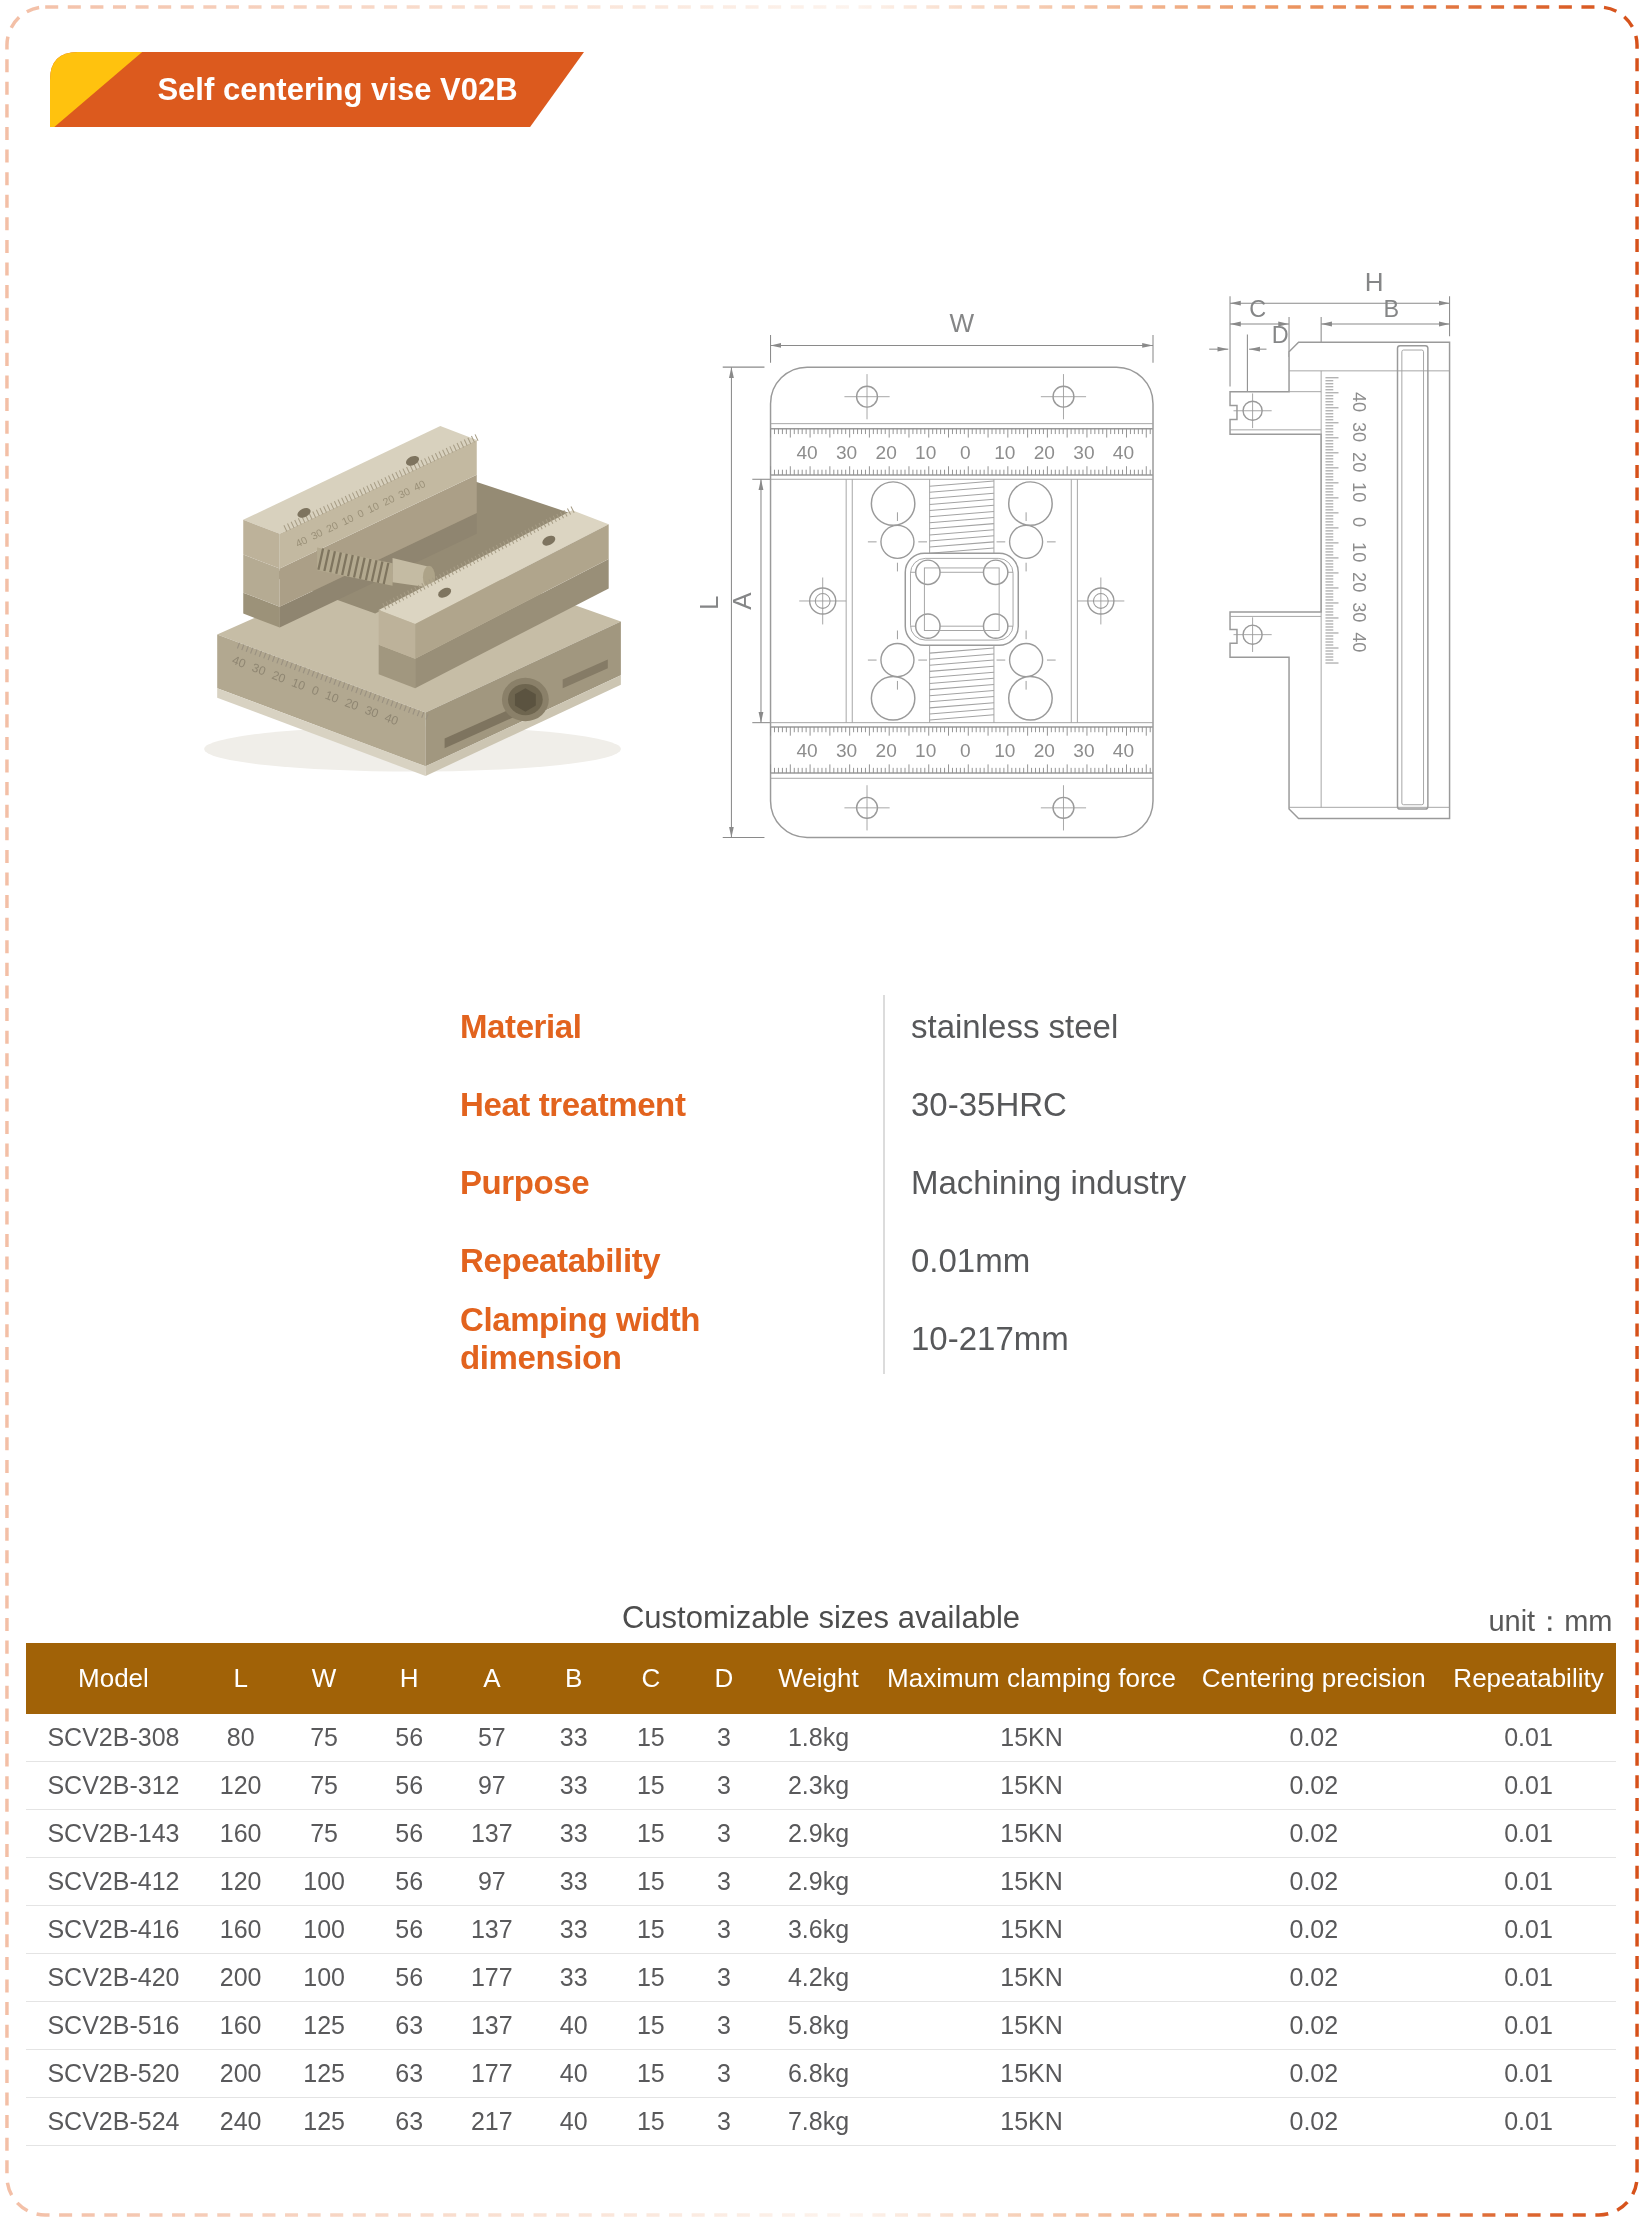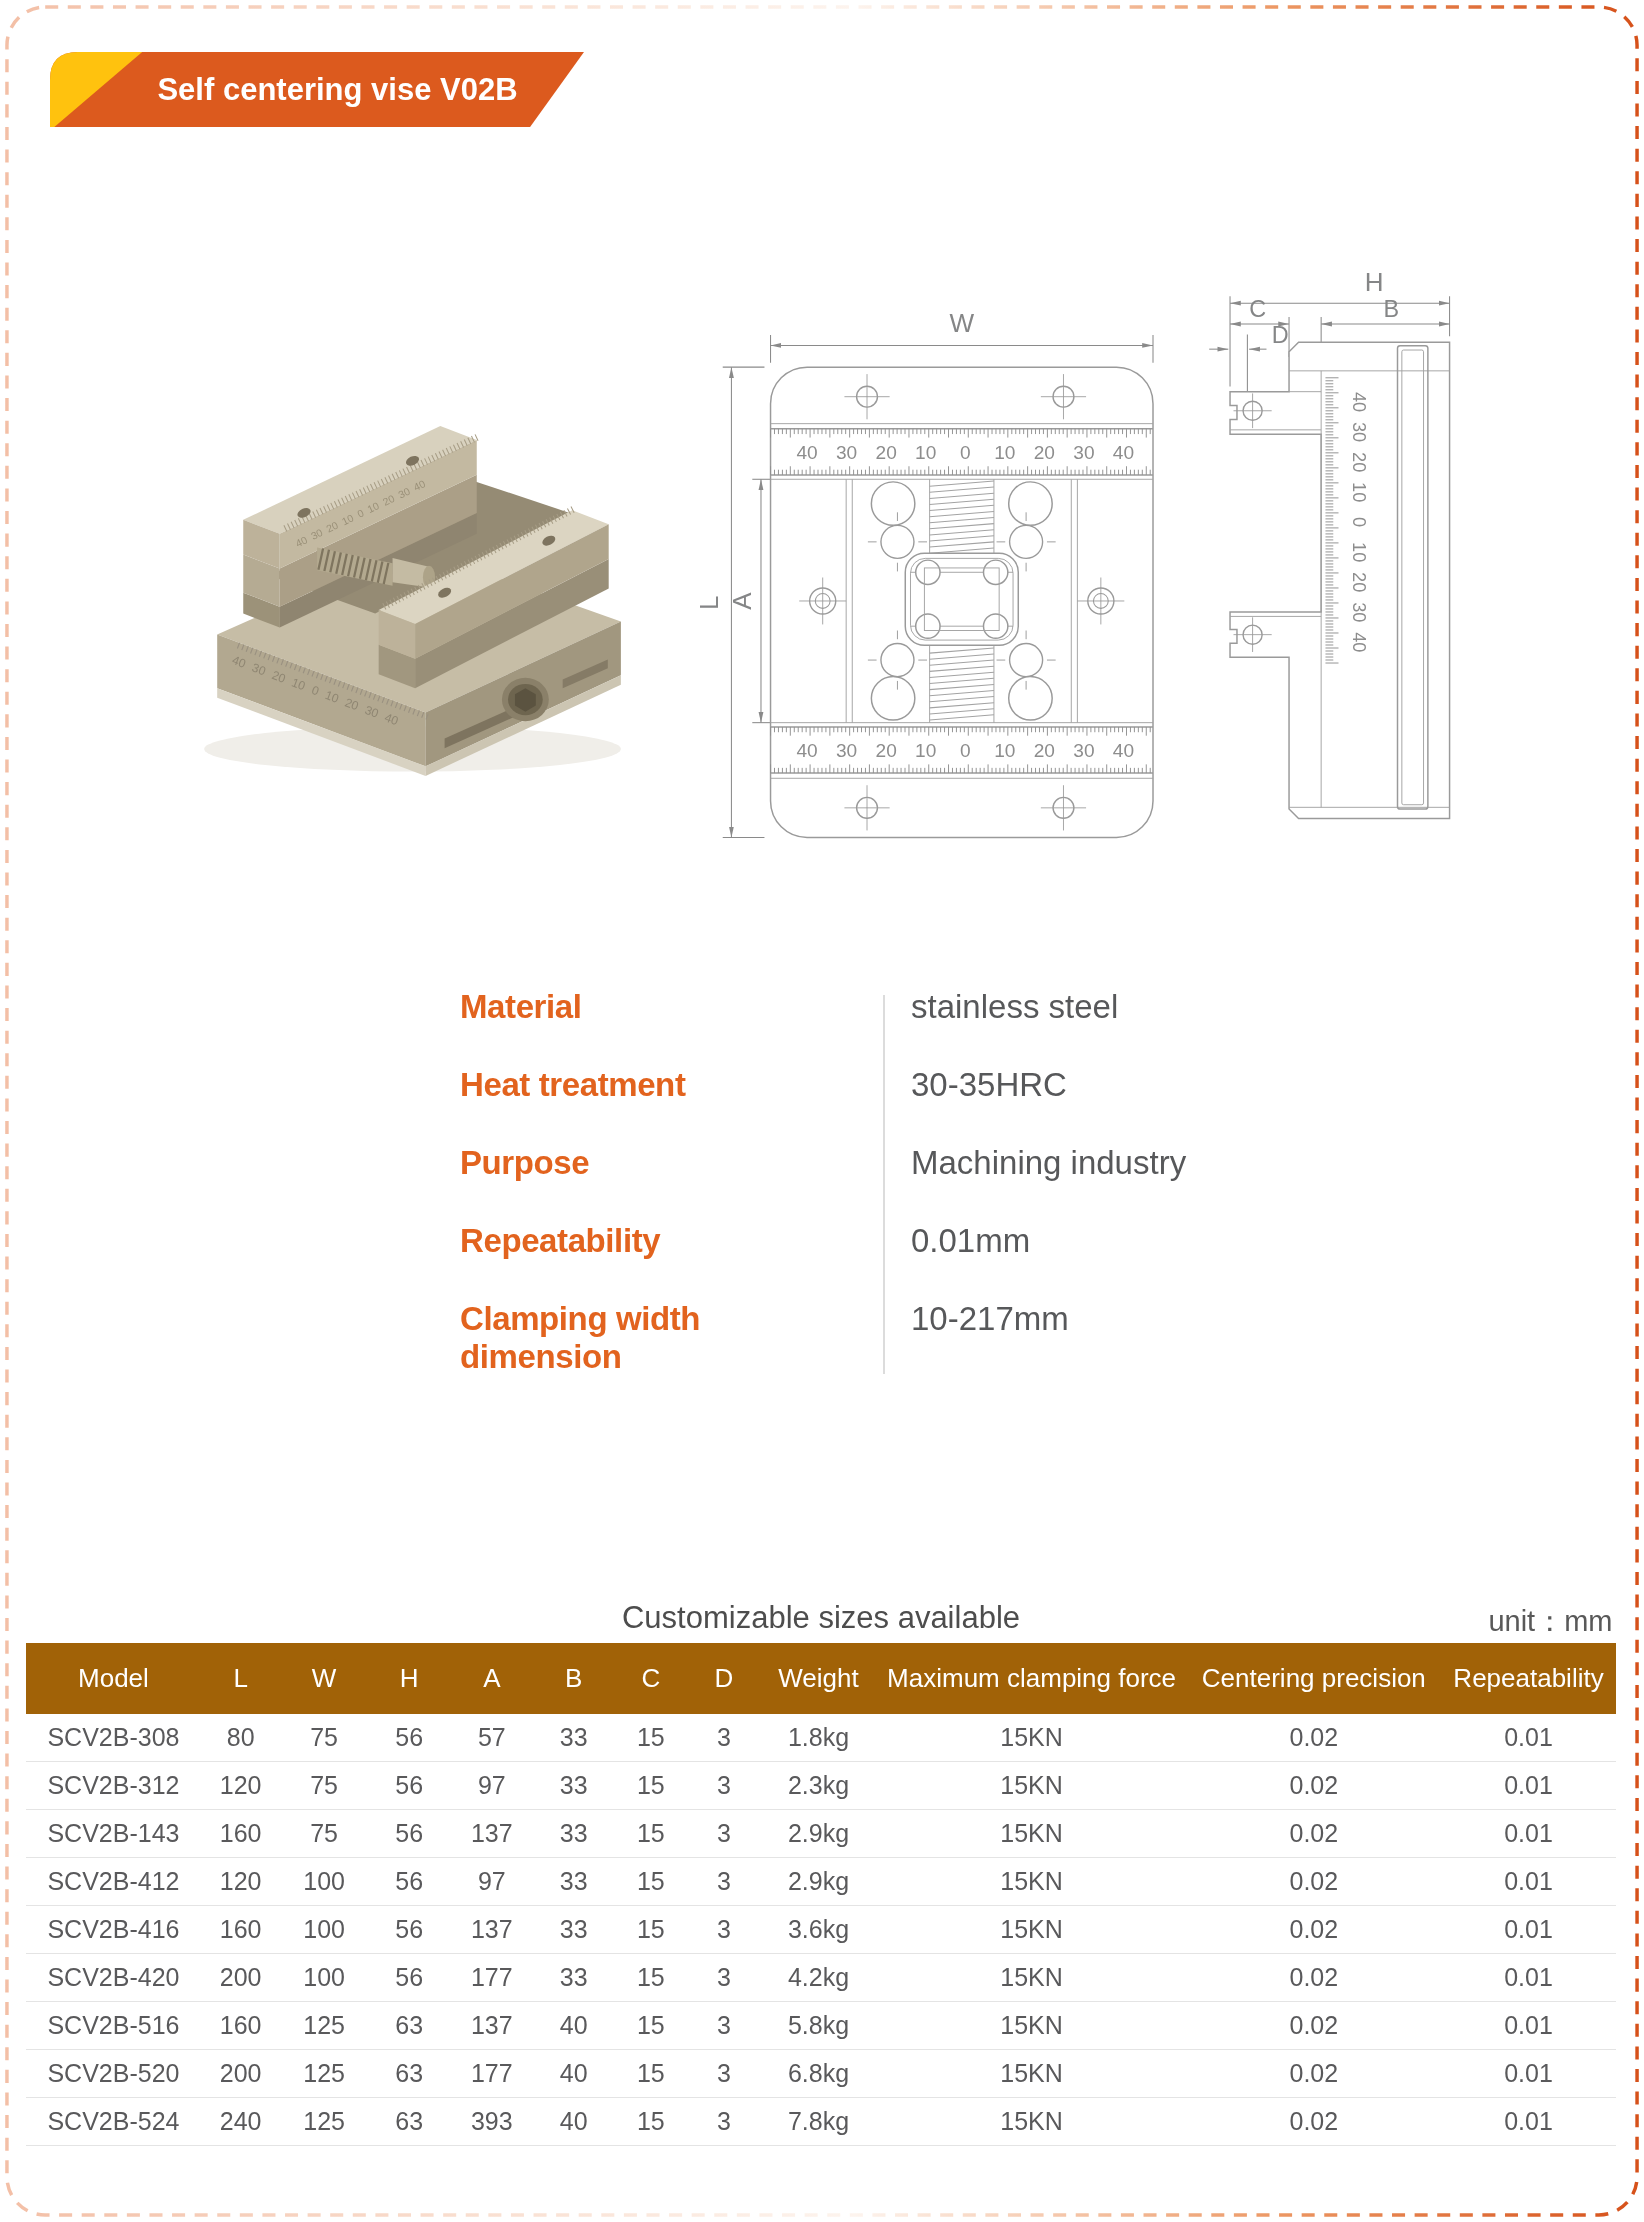--- a/index.html
+++ b/index.html
@@ -24,21 +24,21 @@
   svg text{font-family:"Liberation Sans", sans-serif;}
   .dimtxt{fill:#858687;font-size:30px;}
   .dimtxt-s{fill:#858687;font-size:27px;}
   .dline{stroke:#8a8a8a;stroke-width:1.2;fill:none;}
   .oline{stroke:#9a9a9a;stroke-width:1.7;fill:none;}
   .iline{stroke:#a3a3a3;stroke-width:1.1;fill:none;}
   .wfill{fill:#ffffff;}
   
   .specs{left:460px;top:988px;width:791px;height:391px;}
   .spec-divider{position:absolute;left:423px;top:7px;width:1.7px;height:379px;background:#dcdcdc;}
-  .spec-row{position:relative;height:78px;display:flex;align-items:flex-start;}
+  .spec-row{position:relative;height:78px;display:flex;align-items:center;}
   .spec-label{width:408px;color:#E2631E;font-size:33px;font-weight:bold;letter-spacing:-0.4px;}
   .spec-value{margin-left:43px;color:#57585A;font-size:33px;font-weight:normal;}
   
   .table-section{left:26px;top:1593px;width:1590px;}
   .table-caption{position:relative;height:50px;display:flex;align-items:center;justify-content:center;}
   .table-title{color:#4D4D4D;font-size:31px;}
   .table-unit{position:absolute;right:3.5px;top:8.7px;color:#595959;font-size:29px;}
   table.sizes{width:100%;border-collapse:collapse;table-layout:fixed;}
   table.sizes th{
     background:#a16207;color:#ffffff;font-weight:normal;font-size:26px;
@@ -518,21 +518,21 @@
             <td>6.8kg</td>
             <td>15KN</td>
             <td>0.02</td>
             <td>0.01</td>
           </tr>
           <tr>
             <td>SCV2B-524</td>
             <td>240</td>
             <td>125</td>
             <td>63</td>
-            <td>393</td>
+            <td>217</td>
             <td>40</td>
             <td>15</td>
             <td>3</td>
             <td>7.8kg</td>
             <td>15KN</td>
             <td>0.02</td>
             <td>0.01</td>
           </tr>
         </tbody>
     </table>

